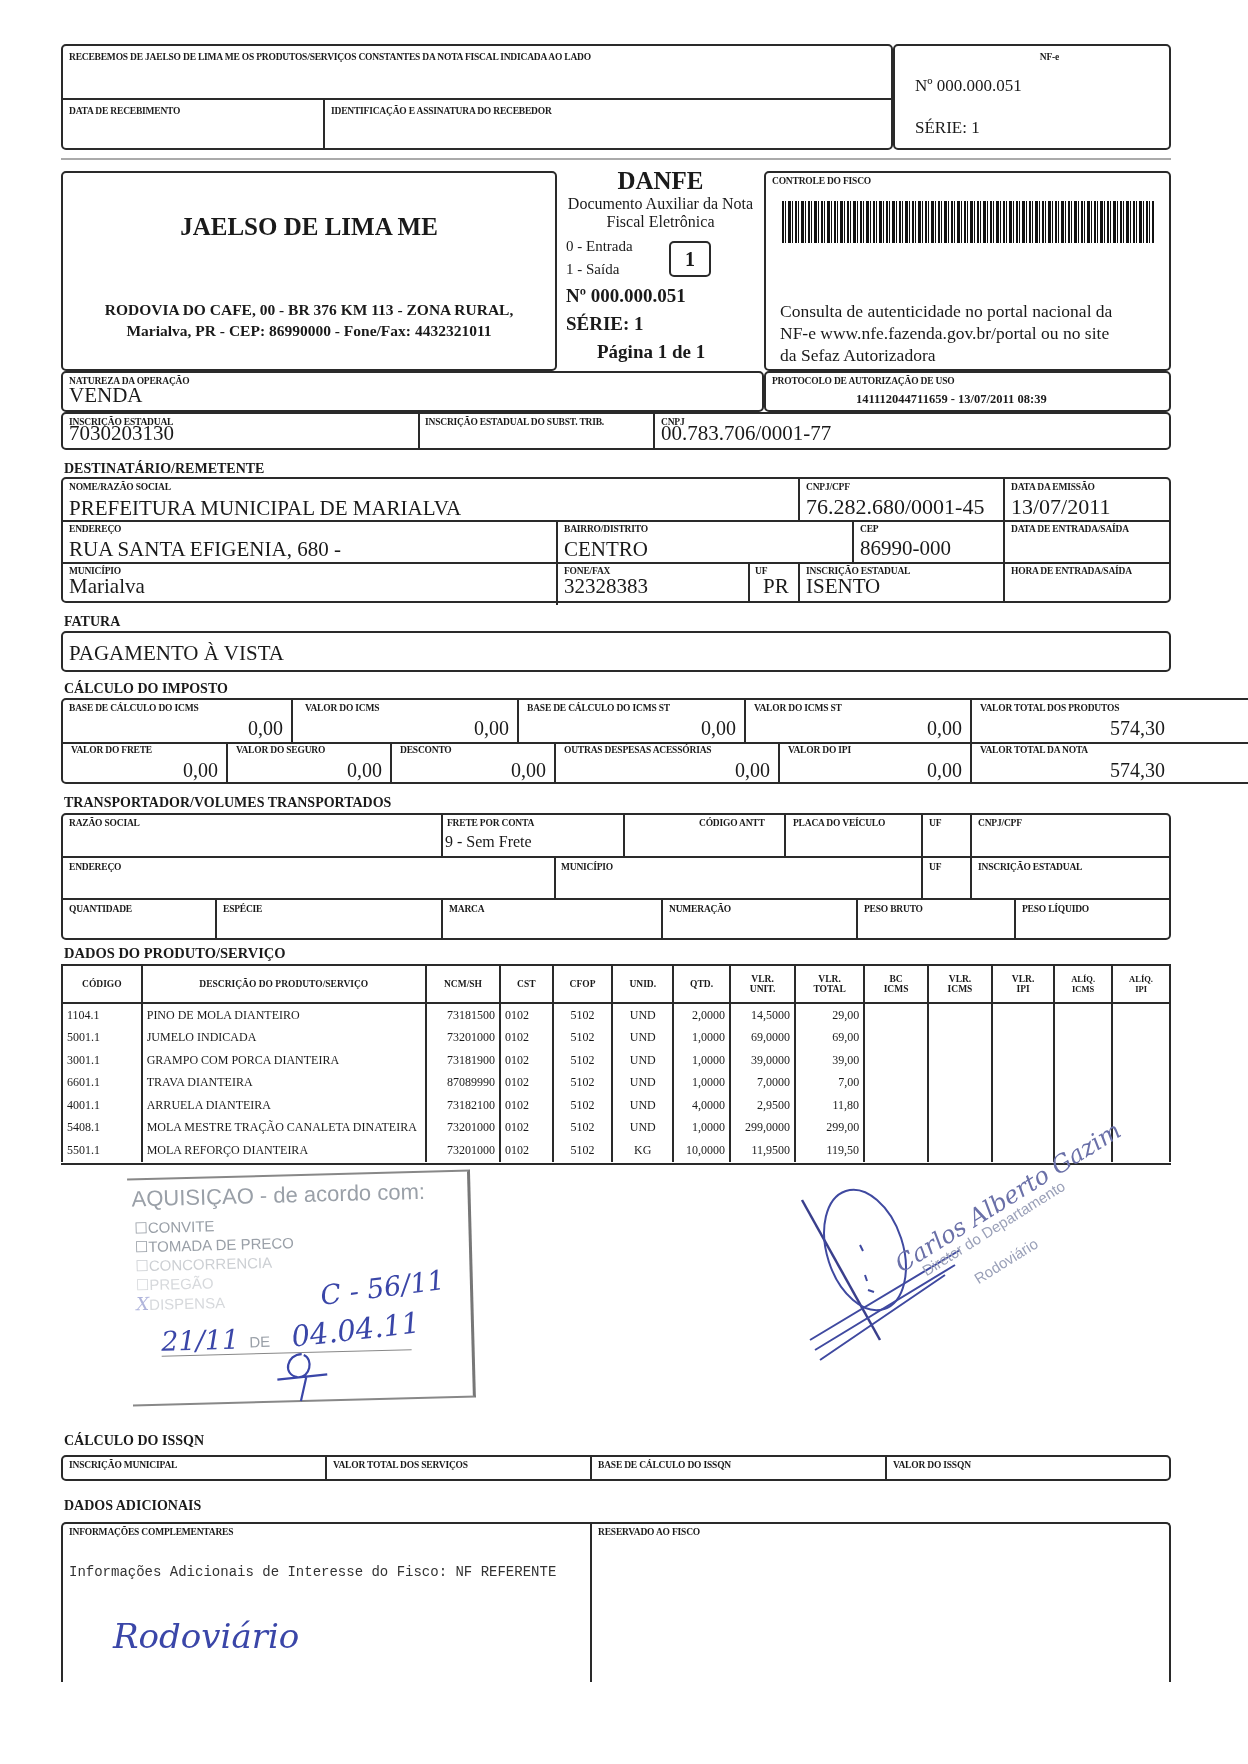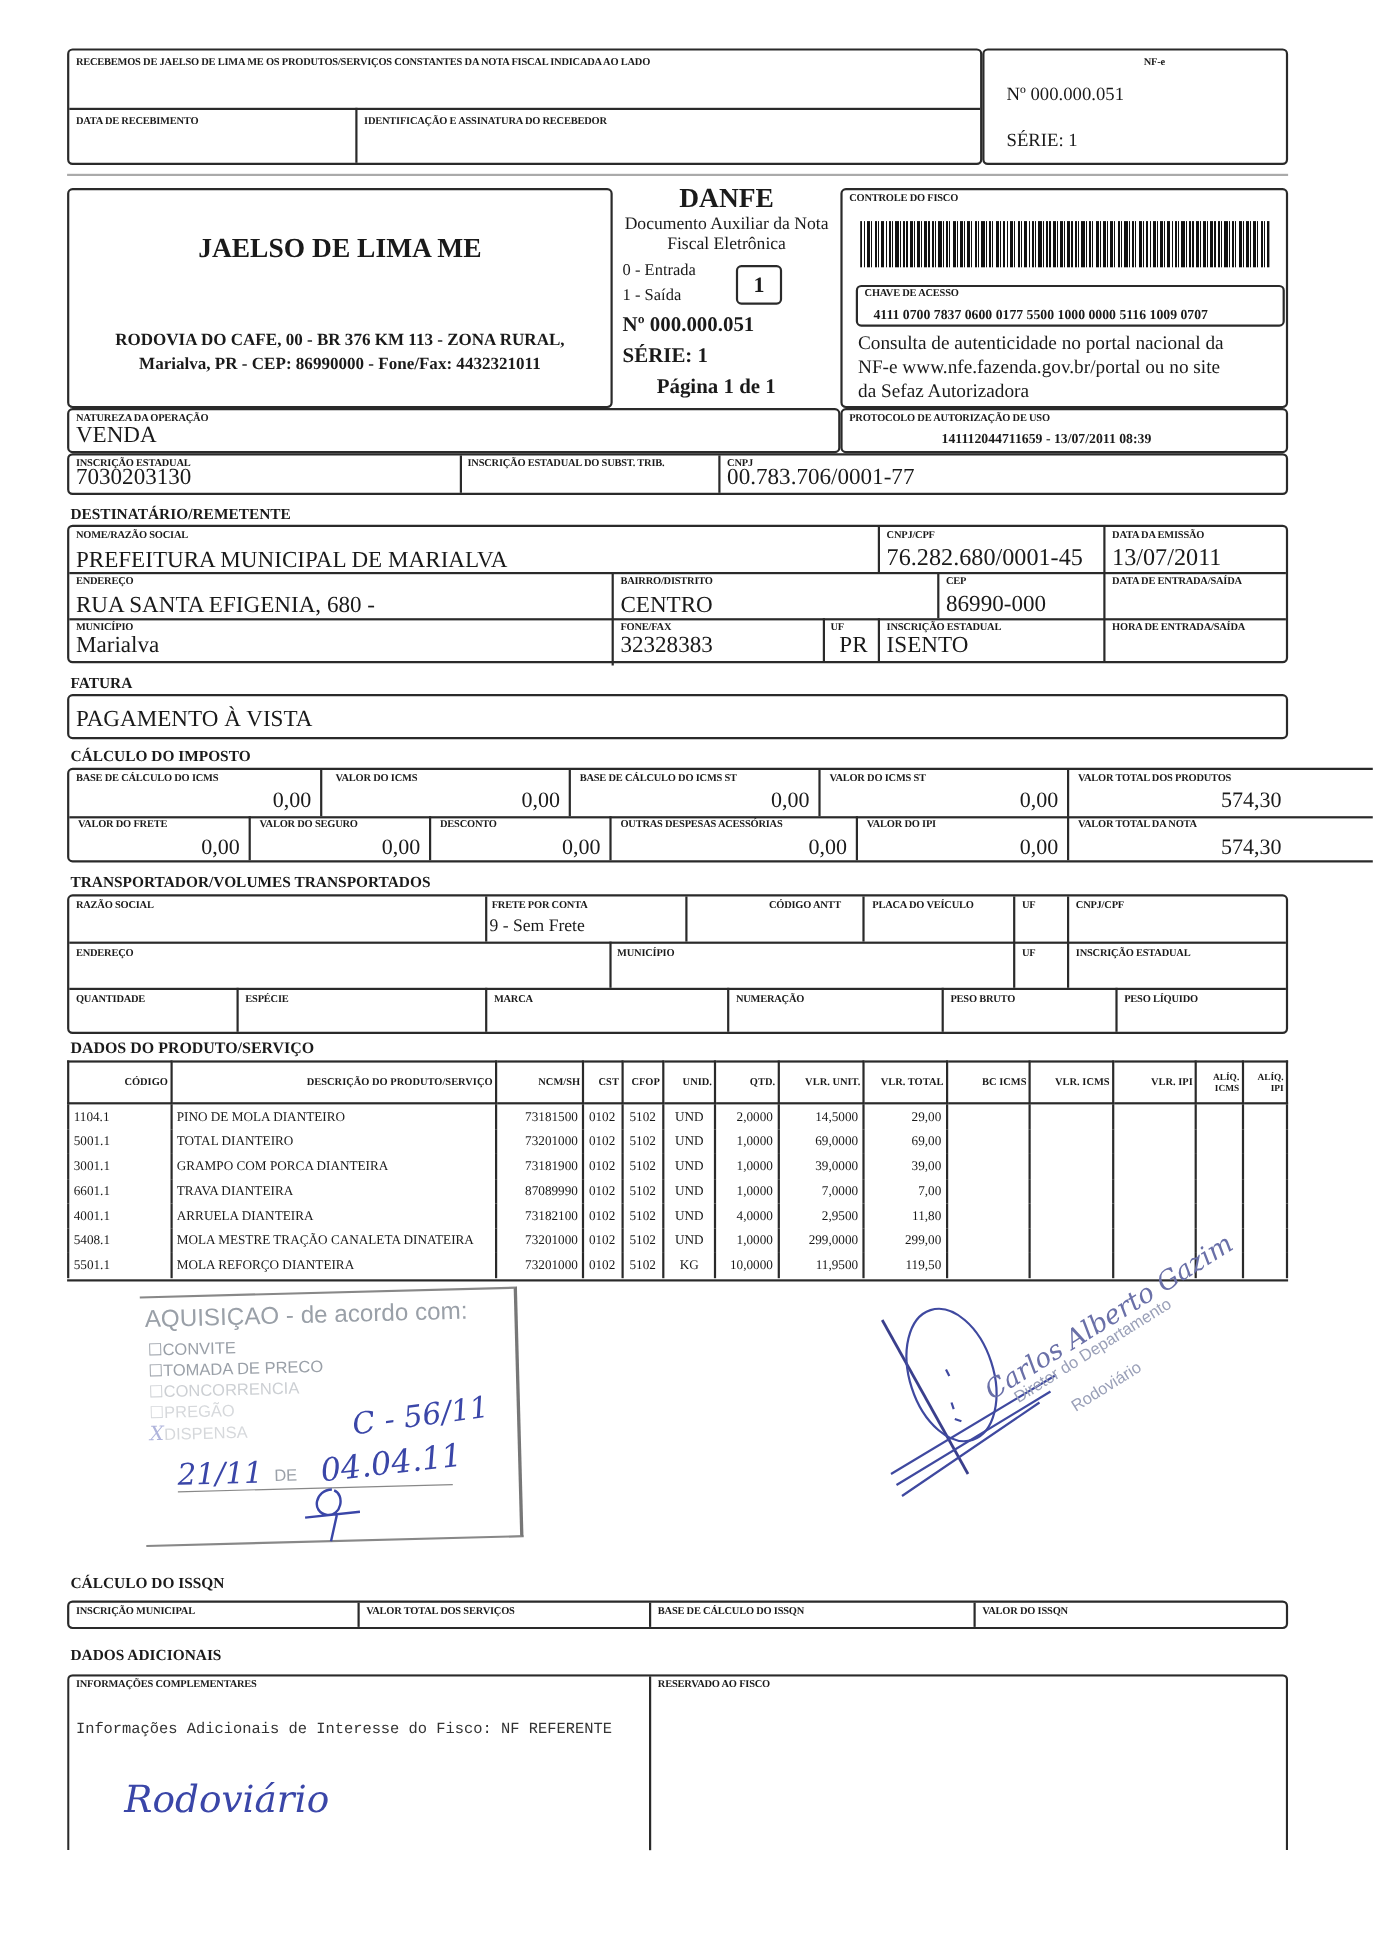--- a/index.html
+++ b/index.html
@@ -8,21 +8,21 @@
   .box { position:absolute; border:2px solid #2a2a2a; border-radius:5px; box-sizing:border-box; background:#fff; }
   .cell { position:absolute; box-sizing:border-box; }
   .lbl { position:absolute; left:6px; top:3px; font-size:9.5px; font-weight:bold; letter-spacing:-0.2px; white-space:nowrap; }
   .val { position:absolute; left:6px; bottom:2px; font-size:21px; white-space:nowrap; }
   .valr { position:absolute; right:8px; bottom:2px; font-size:20px; white-space:nowrap; }
   .vl { position:absolute; top:0; bottom:0; border-left:2px solid #2a2a2a; }
   .hl { position:absolute; left:0; right:0; border-top:2px solid #2a2a2a; }
   .sec { position:absolute; left:64px; font-size:14px; font-weight:bold; white-space:nowrap; }
   .center { text-align:center; }
   table.prod { position:absolute; border-collapse:collapse; font-size:12px; }
-  table.prod th { font-size:9.5px; font-weight:bold; border:2px solid #2a2a2a; height:36px; padding:0 2px;text-align:right; }
+  table.prod th { font-size:9.5px; font-weight:bold; border:2px solid #2a2a2a; height:36px; padding:0 16px; }
   table.prod td { border-left:2px solid #2a2a2a; border-right:2px solid #2a2a2a; height:22.5px; padding:0 4px; white-space:nowrap; }
   .r { text-align:right; } .c { text-align:center; }
   .barcode { position:absolute; left:16px; top:28px; width:372px; height:42px;
     background:repeating-linear-gradient(90deg,#111 0 2px,#fff 2px 3px,#111 3px 4px,#fff 4px 6px,#111 6px 9px,#fff 9px 10px,#111 10px 11px,#fff 11px 13px); }
   .stamp { position:absolute; left:130px; top:1174px; width:345px; height:230px; transform:rotate(-1.5deg); color:#9aa0a8; font-family:"Liberation Sans", sans-serif; }
   .ink { color:#3a46a8; font-family:"DejaVu Serif", serif; font-style:italic; }
 </style>
 </head>
 <body>
 
@@ -54,24 +54,20 @@
   <div style="position:absolute;left:9px;top:96px;font-size:15px;">1 - Saída</div>
   <div class="center" style="position:absolute;left:112px;top:76px;width:38px;height:32px;border:2px solid #2a2a2a;border-radius:5px;font-size:20px;font-weight:bold;line-height:32px;">1</div>
   <div style="position:absolute;left:9px;top:120px;font-size:19px;font-weight:bold;">Nº 000.000.051</div>
   <div style="position:absolute;left:9px;top:148px;font-size:19px;font-weight:bold;">SÉRIE: 1</div>
   <div style="position:absolute;left:40px;top:176px;font-size:19px;font-weight:bold;">Página 1 de 1</div>
 </div>
 
 <div class="box" style="left:764px;top:171px;width:407px;height:200px;">
   <div class="lbl">CONTROLE DO FISCO</div>
   <div class="barcode"></div>
-  <div class="box" style="left:12px;top:86px;width:390px;height:38px;">
-    <div class="lbl" style="top:1px;">CHAVE DE ACESSO</div>
-    <div style="position:absolute;left:14px;bottom:1px;font-size:12.5px;font-weight:bold;white-space:nowrap;">4111 0700 7837 0600 0177 5500 1000 0000 5116 1009 0707</div>
-  </div>
   <div style="position:absolute;left:14px;top:127px;font-size:17.5px;line-height:22px;white-space:nowrap;">
     <div>Consulta de autenticidade no portal nacional da</div>
     <div>NF-e www.nfe.fazenda.gov.br/portal ou no site</div>
     <div>da Sefaz Autorizadora</div>
   </div>
 </div>
 
 <div class="box" style="left:61px;top:371px;width:703px;height:41px;">
   <div class="lbl">NATUREZA DA OPERAÇÃO</div>
   <div class="val">VENDA</div>
@@ -277,21 +273,21 @@
         <td class="r">14,5000</td>
         <td class="r">29,00</td>
         <td></td>
         <td></td>
         <td></td>
         <td></td>
         <td></td>
       </tr>
       <tr>
         <td>5001.1</td>
-        <td>TOTAL DIANTEIRO</td>
+        <td>JUMELO INDICADA</td>
         <td class="r">73201000</td>
         <td>0102</td>
         <td class="c">5102</td>
         <td class="c">UND</td>
         <td class="r">1,0000</td>
         <td class="r">69,0000</td>
         <td class="r">69,00</td>
         <td></td>
         <td></td>
         <td></td>

